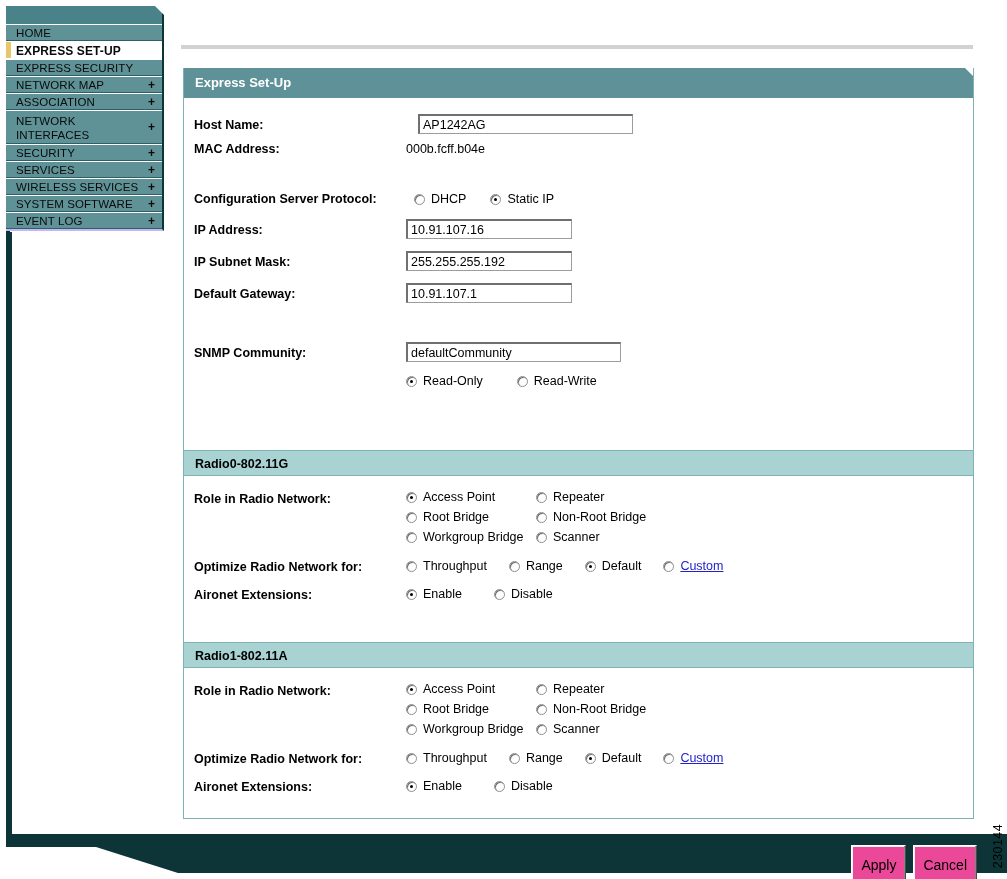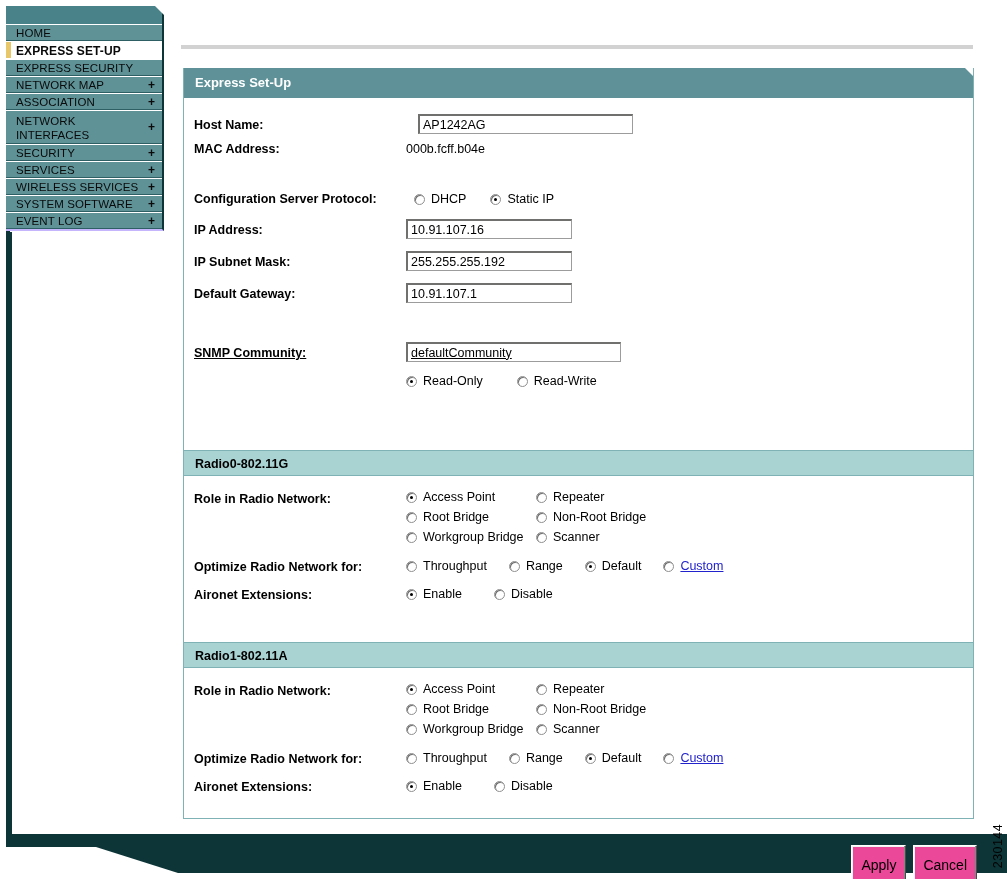--- a/index.html
+++ b/index.html
@@ -356,21 +356,21 @@
       <div class="frow" style="position:absolute; left:10px; top:153px; width:740px;">
         <div class="flabel" style="width:212px; padding-top:4px;">IP Subnet Mask:</div>
         <input class="tbox" style="width: 166px;" value="255.255.255.192">
       </div>
 
       <div class="frow" style="position:absolute; left:10px; top:185px; width:740px;">
         <div class="flabel" style="width:212px; padding-top:4px;">Default Gateway:</div>
         <input class="tbox" style="width: 166px;" value="10.91.107.1">
       </div>
 
-      <div class="frow" style="position:absolute; left:10px; top:244px; width:740px;text-decoration:underline;">
+      <div class="frow" style="position:absolute; left:10px; top:244px; width:740px;">
         <div class="flabel" style="width:212px; padding-top:4px;">SNMP Community:</div>
         <input class="tbox" style="width: 215px;" value="defaultCommunity">
       </div>
 
       <div style="position:absolute; left:222px; top:276px; display:flex; gap:34px;" id="snmp-radios">
           <span class="rwrap">
             <span class="radio on"></span>
             <span class="rlabel">Read-Only</span>
           </span>
           <span class="rwrap">

